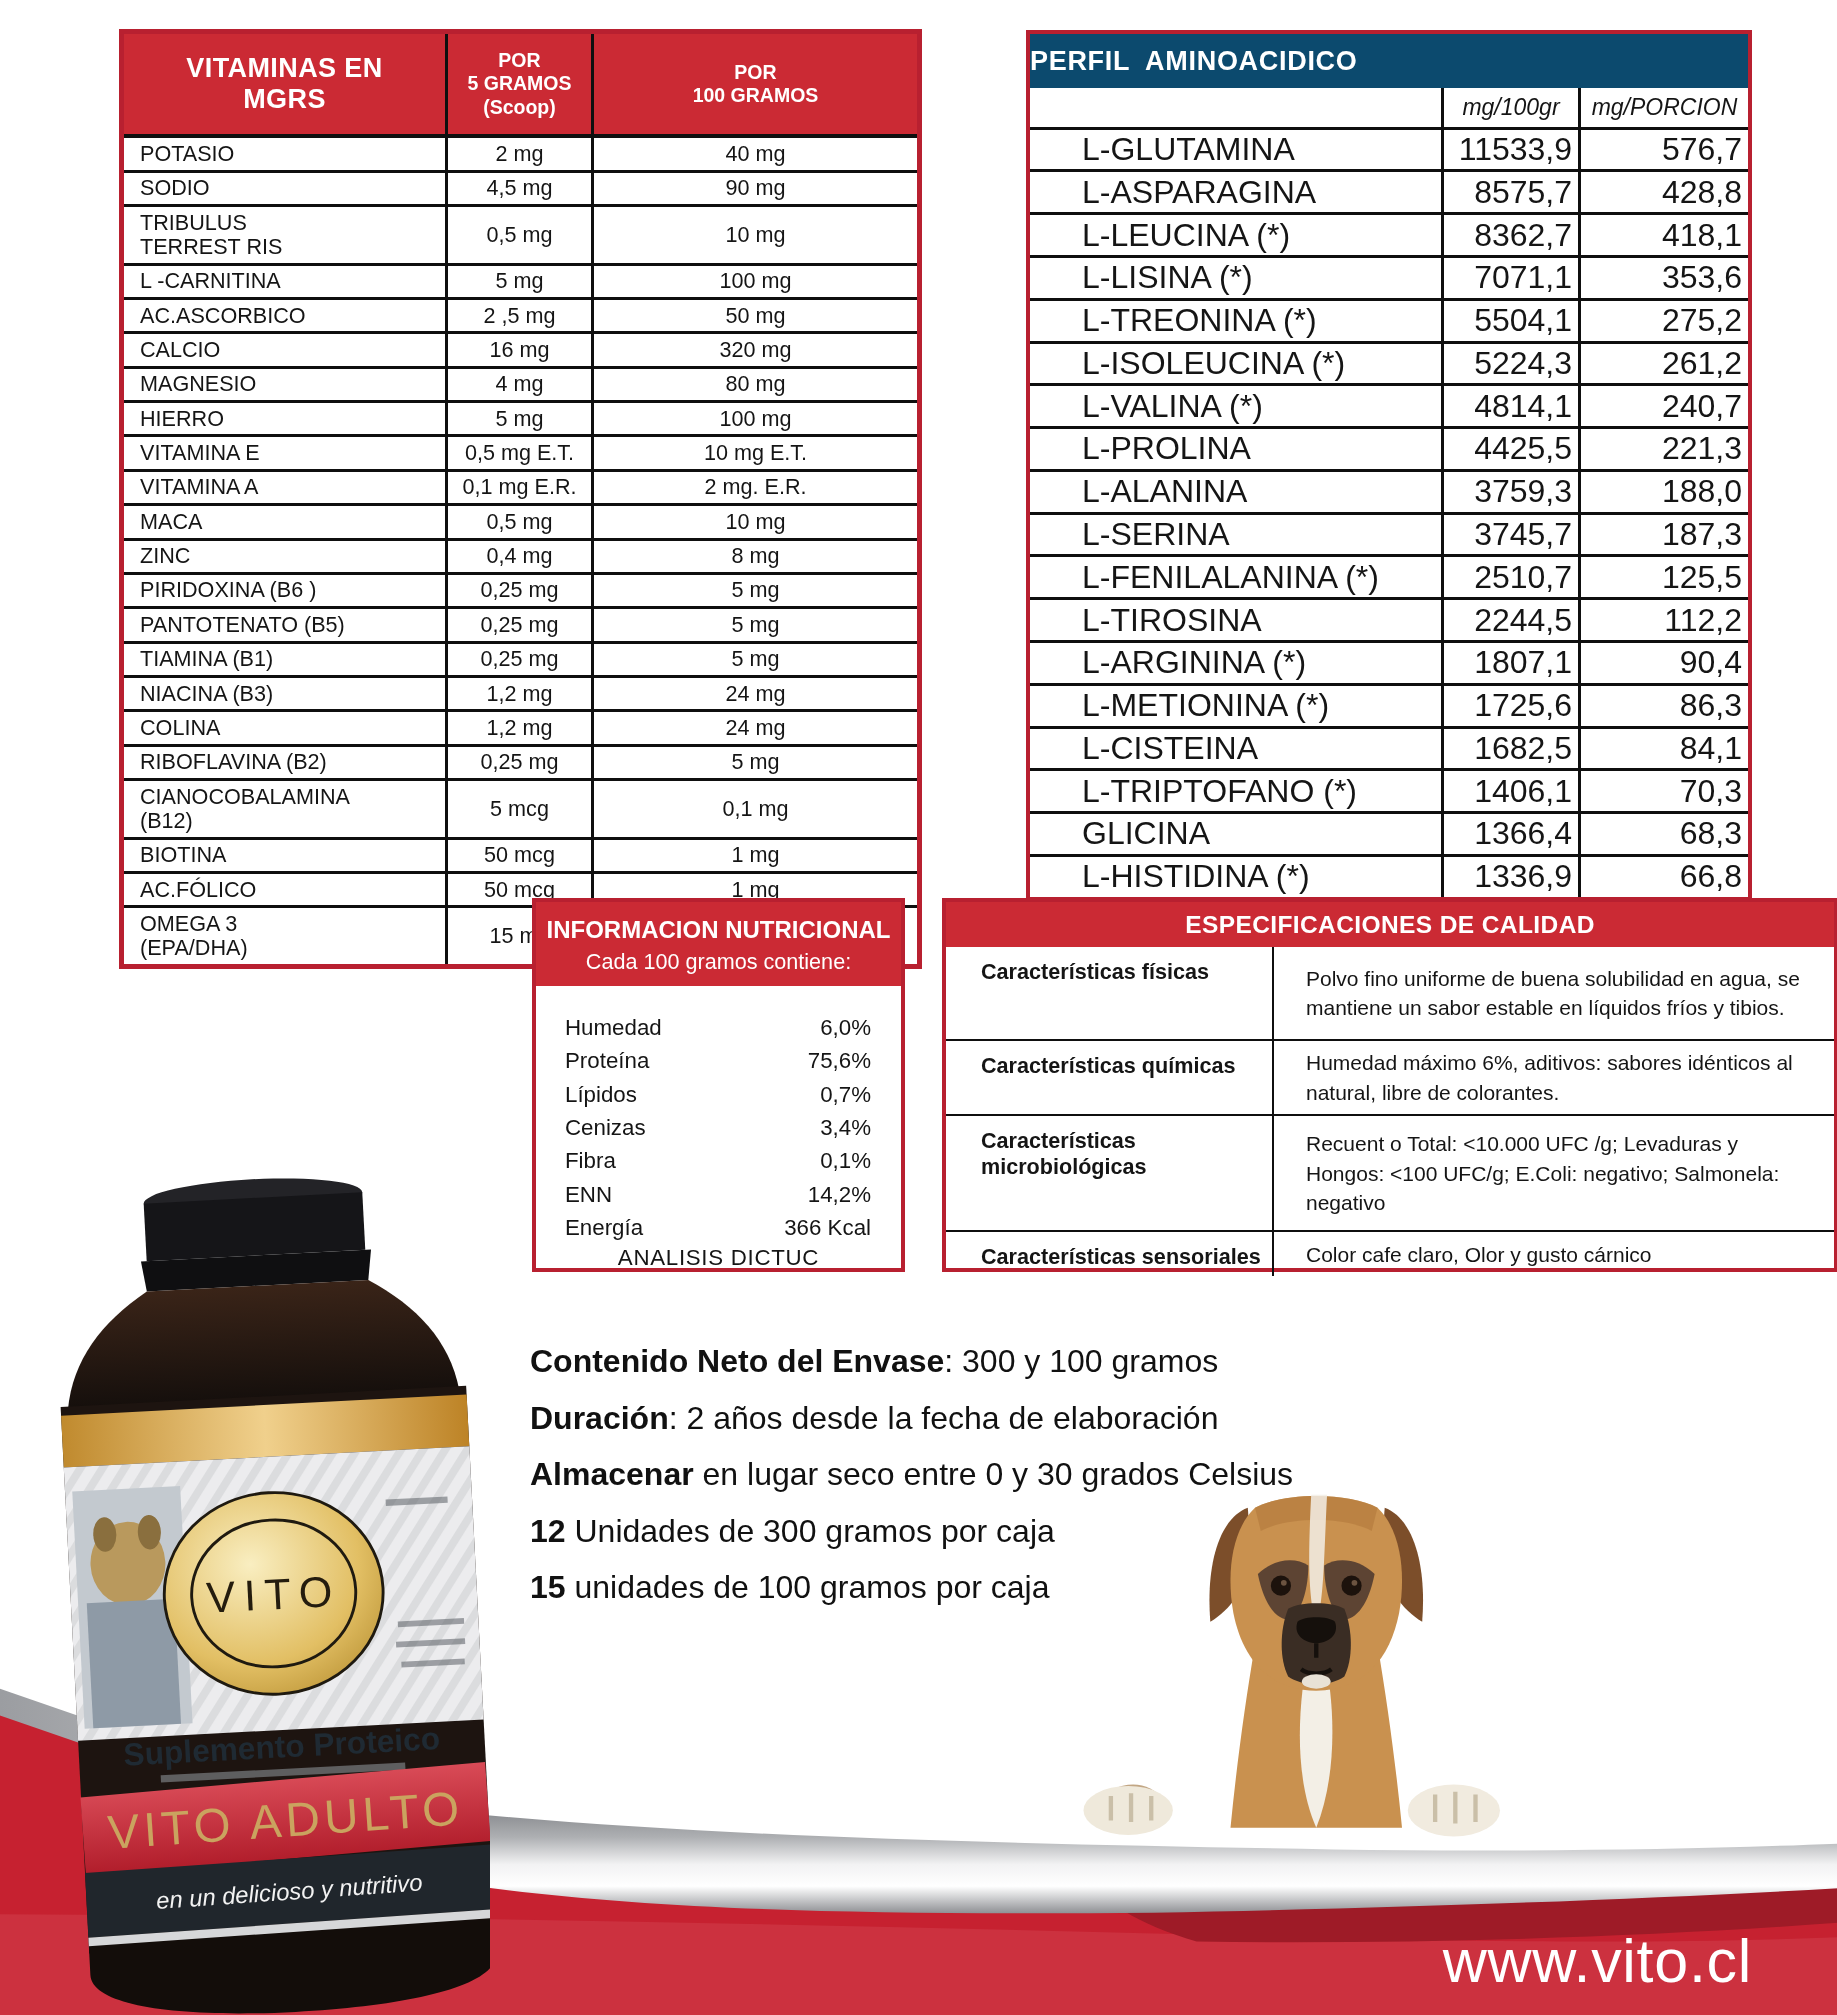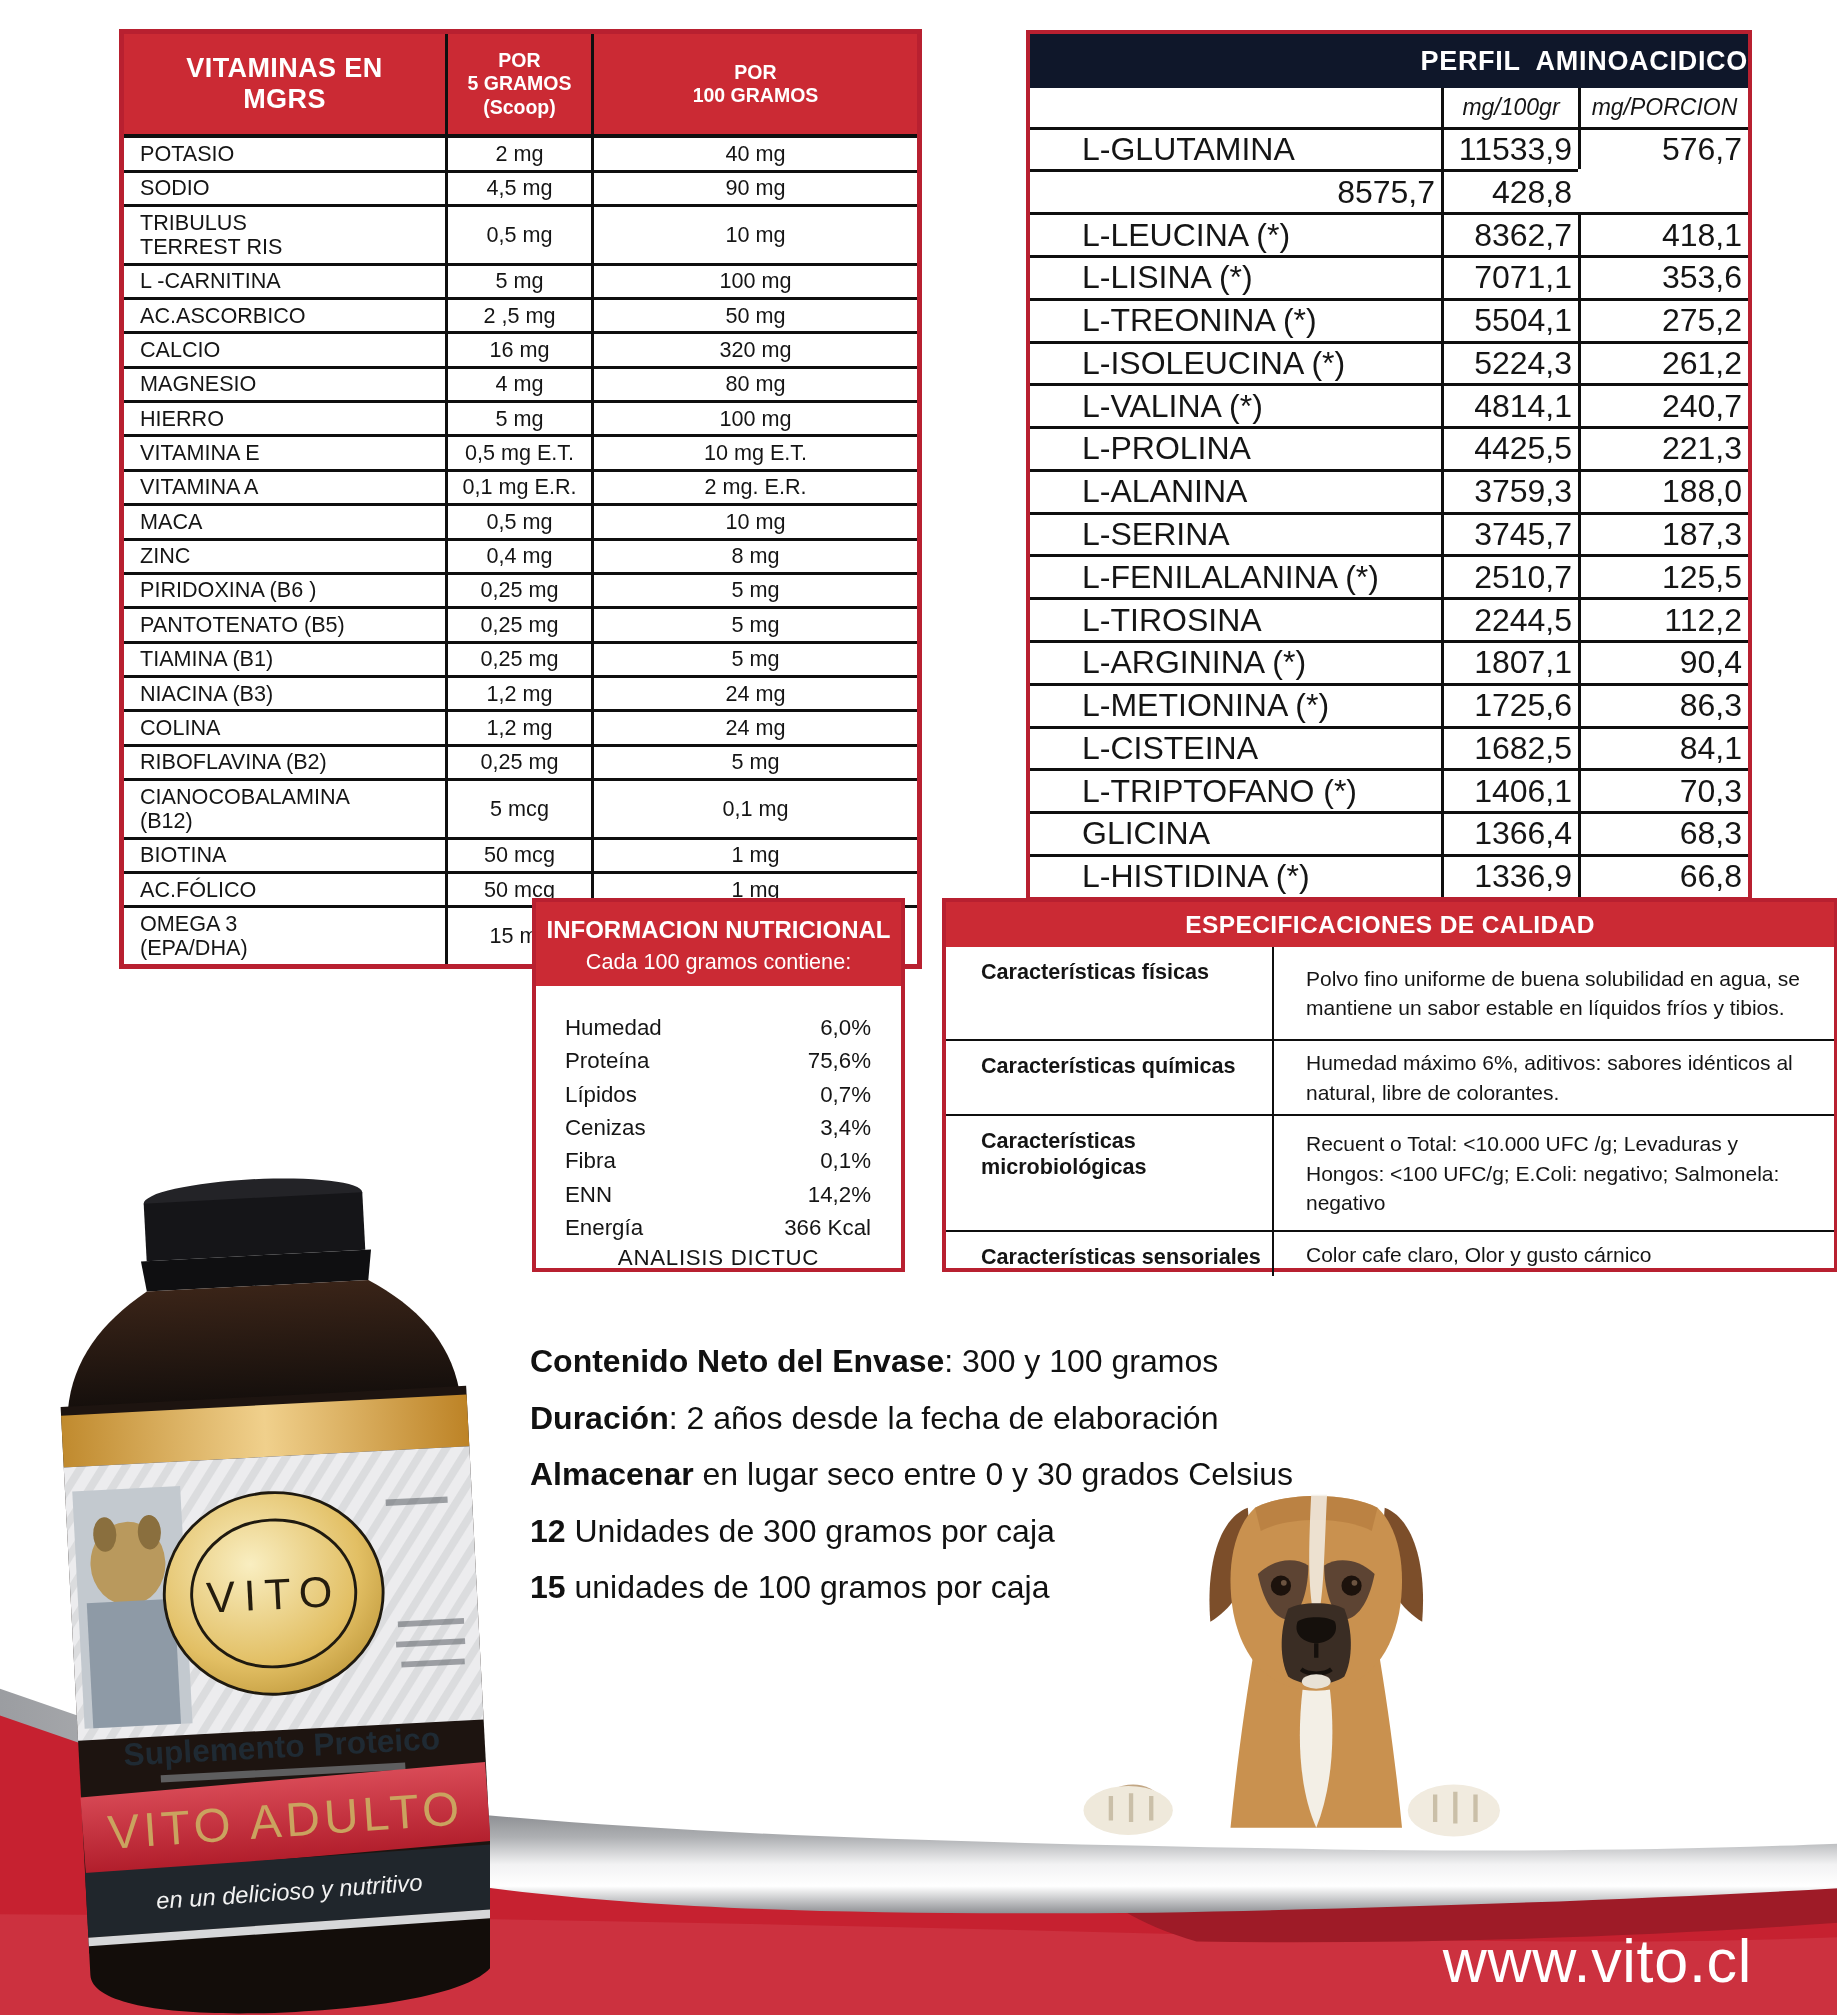--- a/index.html
+++ b/index.html
@@ -27,21 +27,21 @@
   .vrow{display:grid;grid-template-columns:321px 146px 1fr;}
   .vrow + .vrow .vc{border-top:3.6px solid #0f0f0f;}
   .vc{font-size:21.6px;line-height:1.12;padding:3.6px 7.2px;display:flex;align-items:center;}
   .vc.name{justify-content:flex-start;padding-left:16px;text-align:left;}
   .vc.num{justify-content:center;text-align:center;}
   .vrow .vc+.vc{border-left:3.6px solid #0f0f0f;}
 
   
   #amino{left:1026px;top:30px;width:718px;border:4.3px solid #b82030;background:#fff;}
   .am-title{
-    background:#0f172a;color:#fff;font-weight:bold;text-align:right;
+    background:#0c4a6e;color:#fff;font-weight:bold;text-align:left;
     font-size:27px;letter-spacing:0.7px;padding:11.5px 0;white-space:pre;
   }
   .am-sub{display:grid;grid-template-columns:411px 137px 1fr;border-bottom:3.6px solid #0f0f0f;}
   .am-sub .sc{font-size:23px;padding:5.8px 4.3px;text-align:center;}
   .am-sub .sc+.sc{border-left:3.6px solid #0f0f0f;font-style:italic;}
   .arow{display:grid;grid-template-columns:411px 137px 1fr;}
   .arow + .arow .ac{border-top:3.6px solid #0f0f0f;}
   .ac{font-size:32px;min-height:37px;display:flex;align-items:center;padding:1.4px 5.8px;}
   .ac.name{padding-left:52px;}
   .ac.num{justify-content:flex-end;padding-right:6px;}
@@ -247,20 +247,21 @@
   </div>
   <div class="am-body">
 
       <div class="arow">
         <div class="ac name">L-GLUTAMINA</div>
         <div class="ac num">11533,9</div>
         <div class="ac num">576,7</div>
       </div>
 
       <div class="arow">
+        <div class="ac name">L-ASPARAGINA</div>
         <div class="ac num">8575,7</div>
         <div class="ac num">428,8</div>
       </div>
 
       <div class="arow">
         <div class="ac name">L-LEUCINA (*)</div>
         <div class="ac num">8362,7</div>
         <div class="ac num">418,1</div>
       </div>
 

